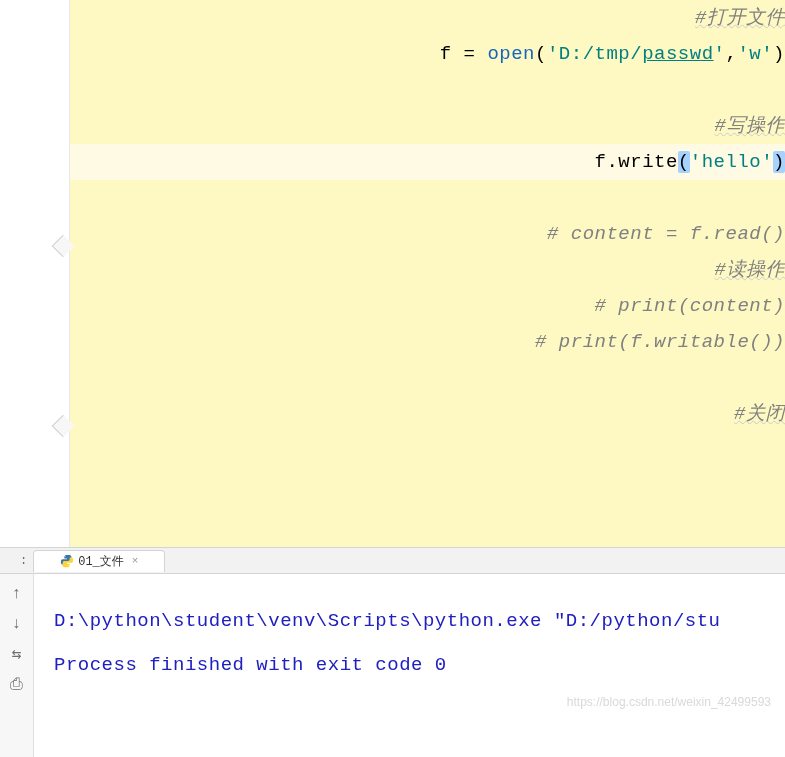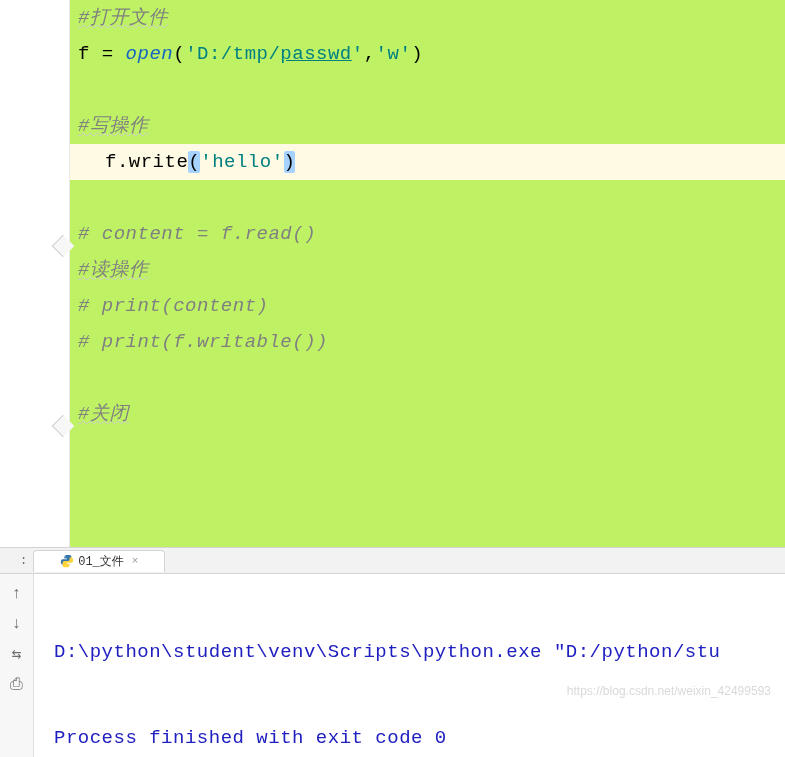--- a/index.html
+++ b/index.html
@@ -8,21 +8,22 @@
     font-size: 19px;
     background: #ffffff;
     width: 785px;
     height: 757px;
     overflow: hidden;
     position: relative;
   }
   .editor-area {
     position: relative;
     height: 547px;
-    background: #bef264;
+    background: #fef9c3;
+    text-align: right;
   }
   .gutter {
     position: absolute;
     left: 0; top: 0; bottom: 0;
     width: 70px;
     background: #ffffff;
     border-right: 1px solid #e8e8e8;
   }
   .fold-marker {
     position: absolute;
@@ -50,21 +51,21 @@
     padding-left: 105px;
   }
   .comment {
     color: #808080;
     font-style: italic;
   }
   .wavy {
     text-decoration: underline wavy #cccccc;
     text-decoration-thickness: 1px;
   }
-  .kw-func { color: #1565c0; font-style: italic; }
+  .kw-func { color: #1565c0; }
   .string { color: #008080; }
   .string-underline { color: #008080; text-decoration: underline; font-family: Liberation Mono, monospace; }
   .paren-match {
     background: #a6d2ff;
     border-radius: 2px;
   }
   .plain { color: #000000; }
   .bottom-panel {
     border-top: 1px solid #d4d4d4;
     background: #ffffff;
@@ -122,21 +123,21 @@
     display: flex;
     align-items: center;
     justify-content: center;
     font-size: 16px;
   }
   .console-text {
     padding: 14px 20px;
     font-family: "Courier New", monospace;
     font-size: 19px;
     color: #2020c0;
-    line-height: 43px;
+    line-height: 22px;
     white-space: pre;
     letter-spacing: 0.5px;
     position: relative;
     flex: 1;
   }
   .watermark {
     position: absolute;
     right: 14px;
     bottom: 44px;
     font-size: 12px;

